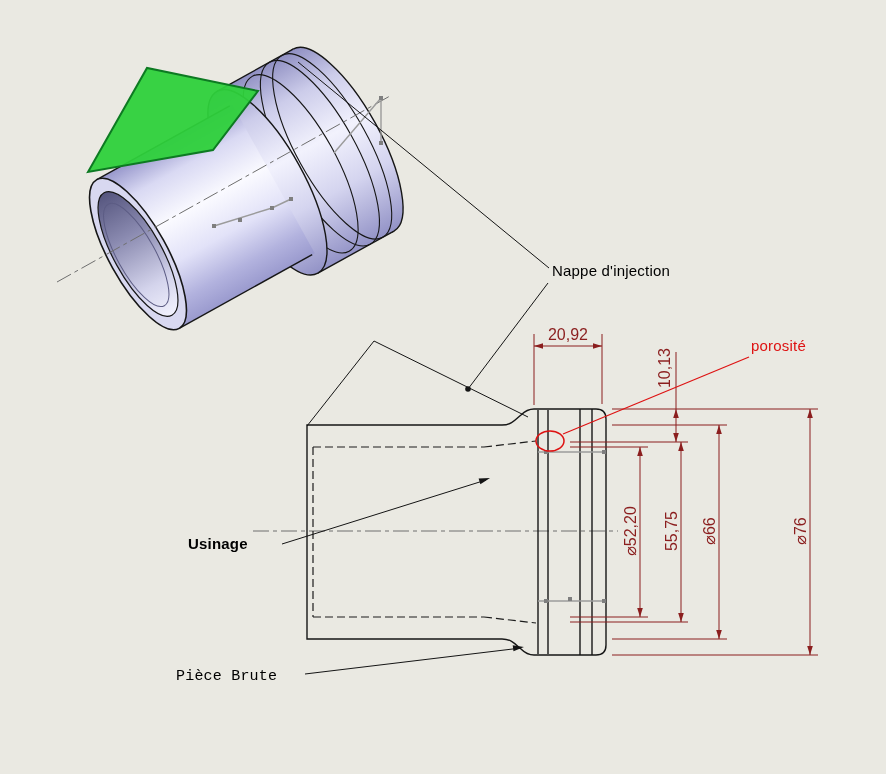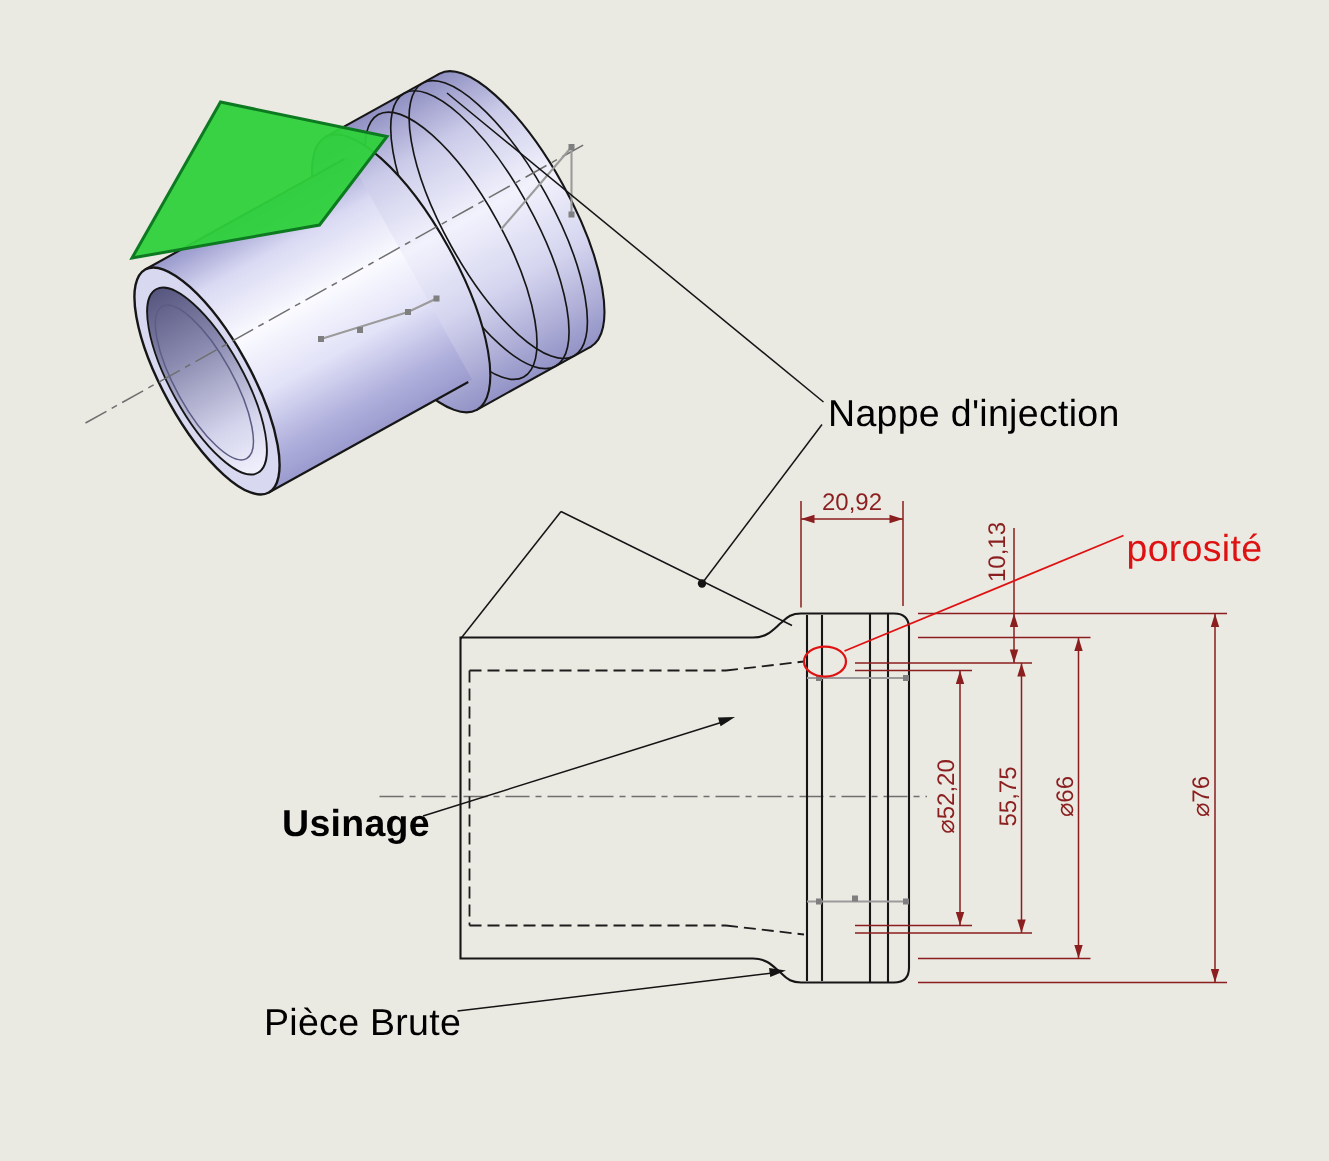--- a/index.html
+++ b/index.html
@@ -1,19 +1,19 @@
 <!DOCTYPE html>
 <html><head>
 <meta charset="utf-8">
 <style>
   html,body{margin:0;padding:0;}
   body{width:886px;height:774px;overflow:hidden;background:#eae9e2;font-family:"Liberation Sans",sans-serif;}
   #canvas{position:relative;width:886px;height:774px;background:#eae9e2;}
   svg{position:absolute;left:0;top:0;}
-  .label{position:absolute;color:#000;font-size:25px;white-space:nowrap;letter-spacing:.2px;}
+  .label{position:absolute;color:#000;font-size:15px;white-space:nowrap;letter-spacing:.2px;}
   .label.red{color:#de1212;}
   .dimtext{fill:#8b1e1e;font-size:16px;font-family:"Liberation Sans",sans-serif;}
   .outline{stroke:#161616;stroke-width:1.4;fill:none;}
   .hidden-line{stroke:#1c1c1c;stroke-width:1.2;fill:none;stroke-dasharray:8 4;}
   .dim{stroke:#8b1e1e;stroke-width:1;fill:none;}
   .dimfill{fill:#8b1e1e;stroke:none;}
   .sketch{stroke:#9b9b9b;stroke-width:1.4;fill:none;}
   .sketchdot{fill:#7f7f7f;stroke:none;}
   .leader{stroke:#141414;stroke-width:1;fill:none;}
   .centerline{stroke:#6f6f6f;stroke-width:1;fill:none;stroke-dasharray:16 4 4 4;}
@@ -191,16 +191,16 @@
 
     <line x1="305" y1="674" x2="521" y2="648" class="leader"></line>
     <polygon points="524,647 513.5,651.3 512.7,645.3" fill="#141414"></polygon>
 
     <ellipse cx="550" cy="441" rx="14" ry="10" fill="none" stroke="#de1212" stroke-width="1.5"></ellipse>
     <line x1="563" y1="434" x2="749" y2="357" stroke="#de1212" stroke-width="1.2"></line>
   </g>
 </svg>
 
 <div class="label" style="left:552px;top:262px;">Nappe d'injection</div>
-<div class="label red" style="left:751px;top:337px;margin-top:15px;">porosité</div>
+<div class="label red" style="left:751px;top:337px;">porosité</div>
 <div class="label" style="left:188px;top:535px;font-weight:bold;">Usinage</div>
-<div class="label" style="left:176px;top:668px;">Pièce Brute</div>
+<div class="label" style="left:176px;top:668px;font-family:Liberation Mono, monospace;">Pièce Brute</div>
 </div>
 
 </body></html>

